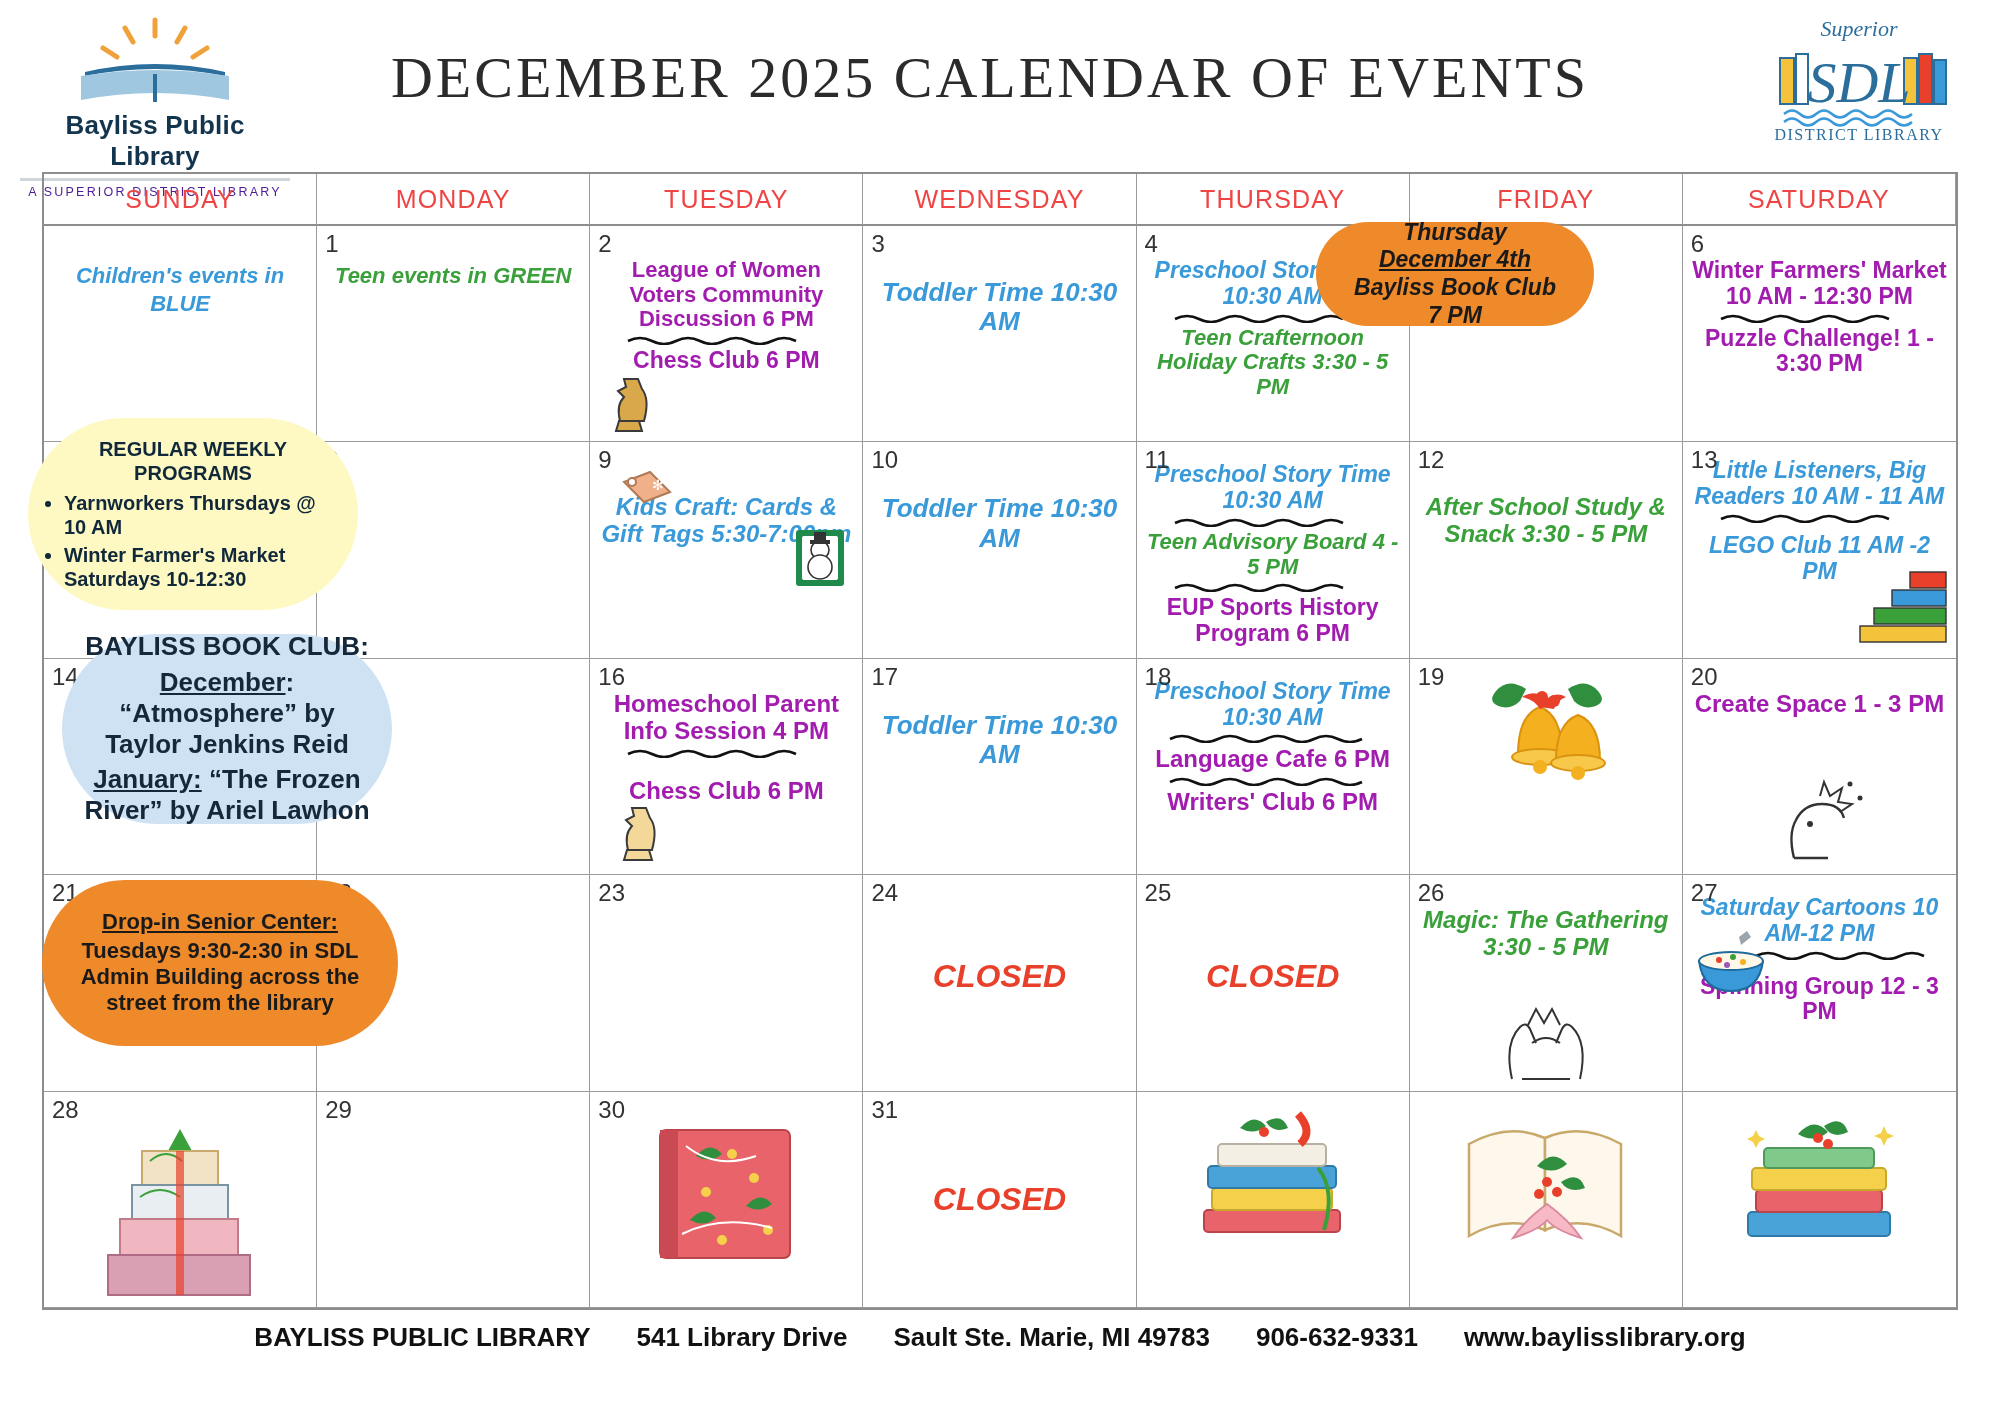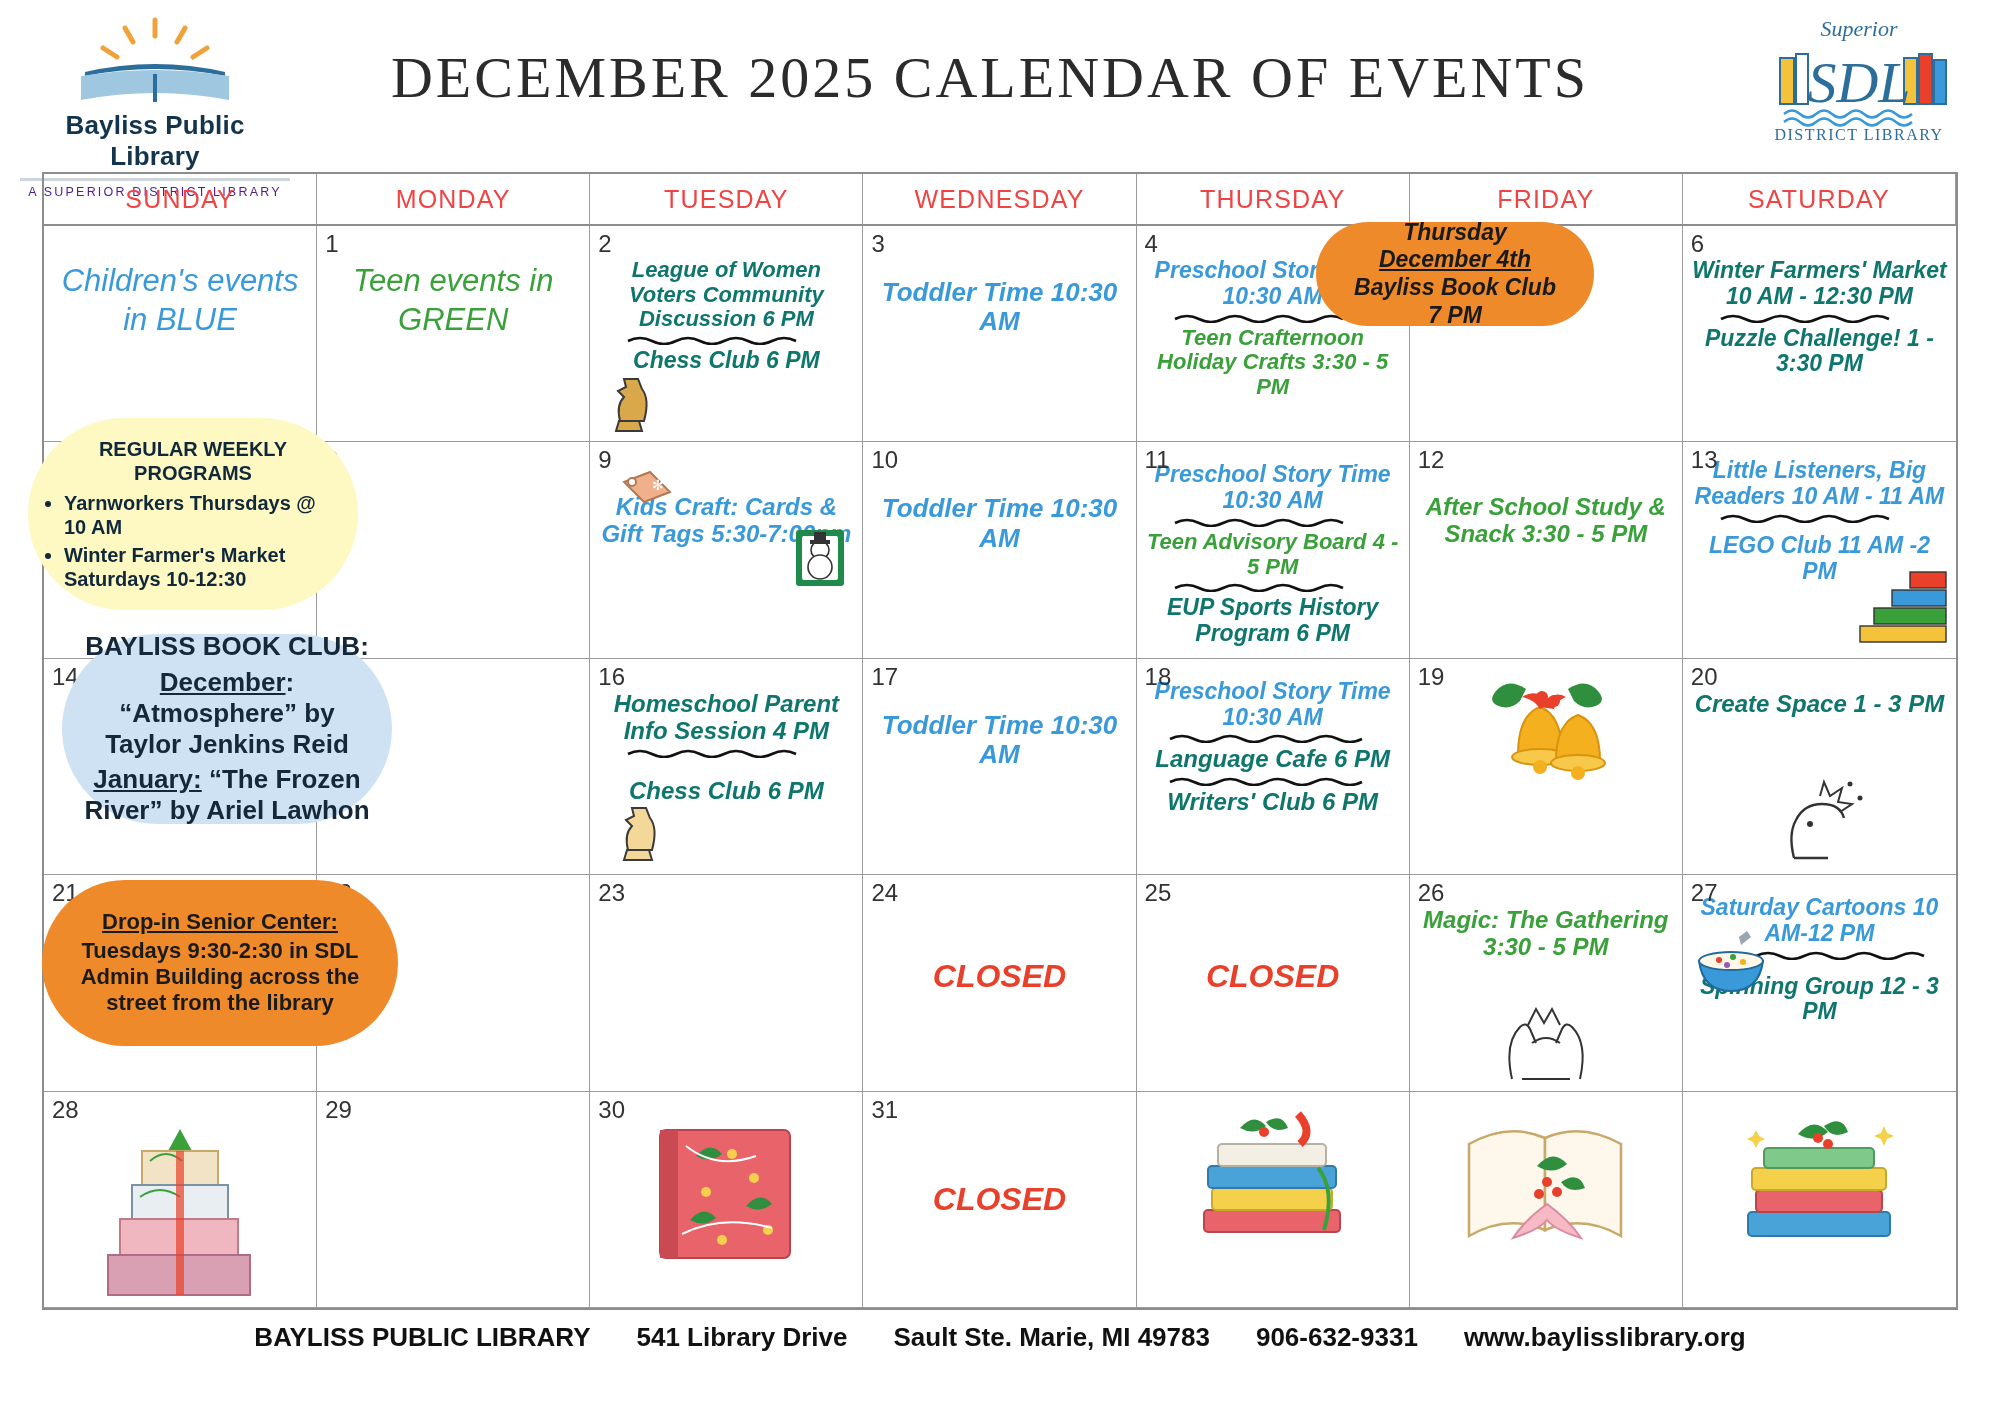--- a/index.html
+++ b/index.html
@@ -51,36 +51,36 @@
     border-right:1px solid #9b9b9b; border-bottom:1px solid #9b9b9b;
     overflow:hidden;
     padding:6px 6px 4px 6px;
   }
   .cell:nth-child(7n+7) { border-right:none; }
   .daynum { position:absolute; left:8px; top:4px; font-size:24px; color:#333; }
 
   .ev { text-align:center; line-height:1.12; font-weight:700; }
   .ev.blue { color:#3a9ad9; font-style:italic; }
   .ev.green { color:#3aa03a; font-style:italic; }
-  .ev.black { color:#0f766e;font-style:italic; }
+  .ev.black { color:#a21caf; }
   .ev.red { color:#e8402a; font-style:italic; }
   .sz22 { font-size:22px; }
   .sz23 { font-size:23px; }
   .sz24 { font-size:24px; }
   .sz26 { font-size:26px; }
   .mt10 { margin-top:10px; }
   .mt14 { margin-top:14px; }
   .mt20 { margin-top:20px; }
   .stack { padding-top:26px; }
 
   .squig { display:block; margin:3px auto; }
 
   
   .legend { text-align:center; padding-top:30px; }
-  .legend div { font-weight:400; font-style:italic; font-size:31px; line-height:1.25; }
+  .legend div { font-weight:700; font-style:italic; font-size:22px; line-height:1.25; }
 
   
   .bubble {
     position:absolute; z-index:30; border-radius:200px;
     display:flex; align-items:center; justify-content:center; text-align:center;
     padding:10px 16px; line-height:1.2;
   }
   .bubble.blue { background:#fef9c3; color:#10283a; }
   .bubble.lightblue { background:#cfe2f3; color:#14283a; }
   .bubble.orange { background:#ef8a2b; color:#1a1a1a; }

